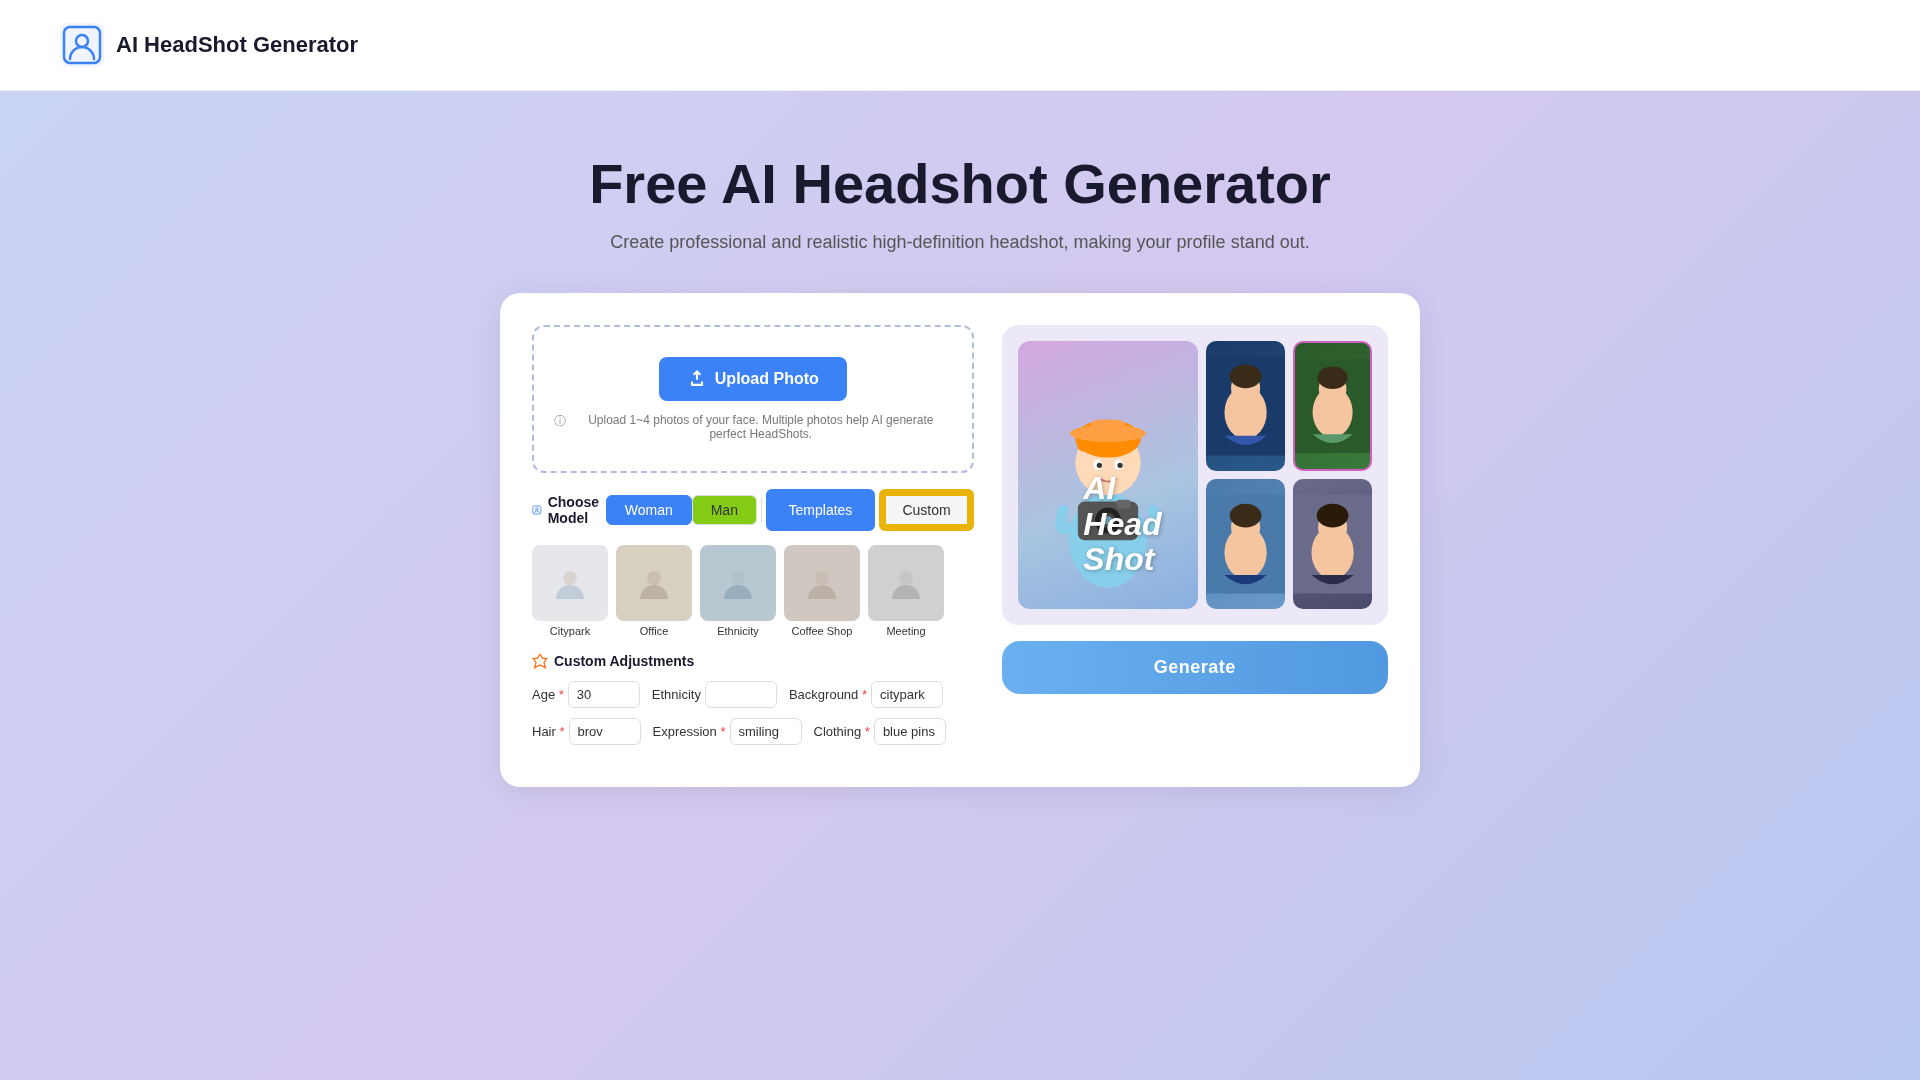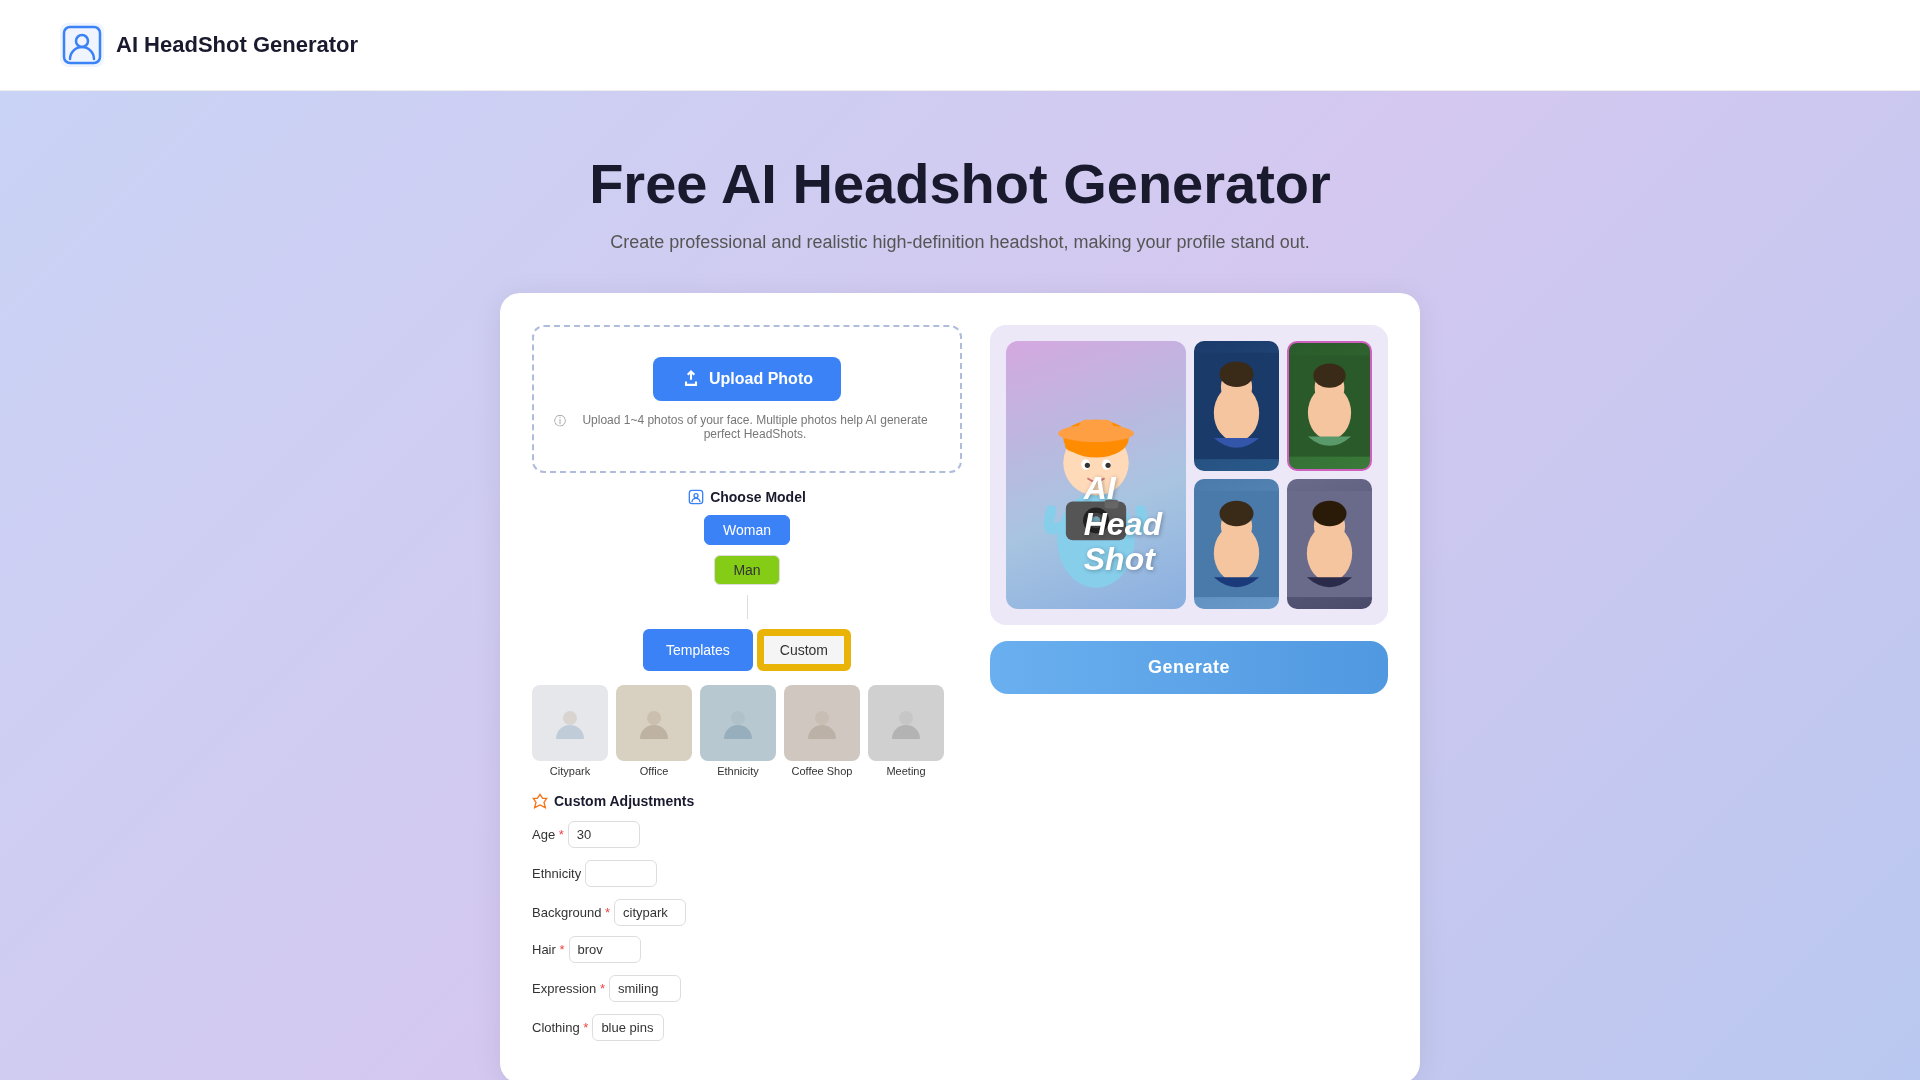--- a/index.html
+++ b/index.html
@@ -106,23 +106,22 @@
       align-items: flex-start;
       gap: 4px;
       justify-content: center;
     }
     .upload-hint .info-icon { color: #999; }
 
     
     .model-row {
       display: flex;
       align-items: center;
-      gap: 10px;
+      gap: 0;
       margin-bottom: 14px;
-      flex-direction: column;
     }
     .model-label {
       font-size: 14px;
       font-weight: 600;
       display: flex;
       align-items: center;
       gap: 6px;
       color: #1a1a2e;
     }
     .model-btn {
@@ -198,21 +197,21 @@
       color: #1a1a2e;
       display: flex;
       align-items: center;
       gap: 6px;
       margin-bottom: 12px;
     }
     .fields-row {
       display: flex;
       gap: 12px;
       margin-bottom: 10px;
-      flex-direction: column;
+      align-items: center;
     }
     .field-group {
       display: flex;
       align-items: center;
       gap: 4px;
     }
     .field-label {
       font-size: 13px;
       color: #333;
       white-space: nowrap;
@@ -479,21 +478,21 @@
 
             <rect x="55" y="155" width="70" height="45" rx="8" fill="#555"></rect>
             <circle cx="90" cy="177" r="15" fill="#222"></circle>
             <circle cx="90" cy="177" r="9" fill="#444"></circle>
             <circle cx="90" cy="177" r="5" fill="#87CEEB" opacity="0.7"></circle>
             <rect x="100" y="153" width="16" height="10" rx="3" fill="#666"></rect>
 
             <path d="M45 185 Q30 195 38 165" stroke="#87CEEB" stroke-width="12" stroke-linecap="round"></path>
             <path d="M135 185 Q150 195 142 165" stroke="#87CEEB" stroke-width="12" stroke-linecap="round"></path>
           </svg>
-          <div class="ai-text" style="position:absolute;bottom:16px;right:8px;font-size:32px;font-weight:900;color:#fff;text-shadow:1px 1px 4px rgba(0,0,0,0.3);white-space:pre-line;z-index:2;">AI
+          <div class="ai-text" style="position:absolute;bottom:16px;right:20px;font-size:32px;font-weight:900;color:#fff;text-shadow:1px 1px 4px rgba(0,0,0,0.3);white-space:pre-line;z-index:2;">AI
 Head
 Shot</div>
         </div>
 
         <div class="preview-cell" style="background:linear-gradient(160deg,#1a3a6a 0%,#2a5a8a 100%);">
           <svg viewBox="0 0 120 150" fill="none" width="100%" height="100%">
             <rect width="120" height="150" fill="#1a3a6a"></rect>
             <ellipse cx="60" cy="85" rx="32" ry="40" fill="#f5c5a0"></ellipse>
             <ellipse cx="60" cy="48" rx="22" ry="26" fill="#f5c5a0"></ellipse>
             <ellipse cx="60" cy="30" rx="24" ry="18" fill="#3a2a18"></ellipse>

